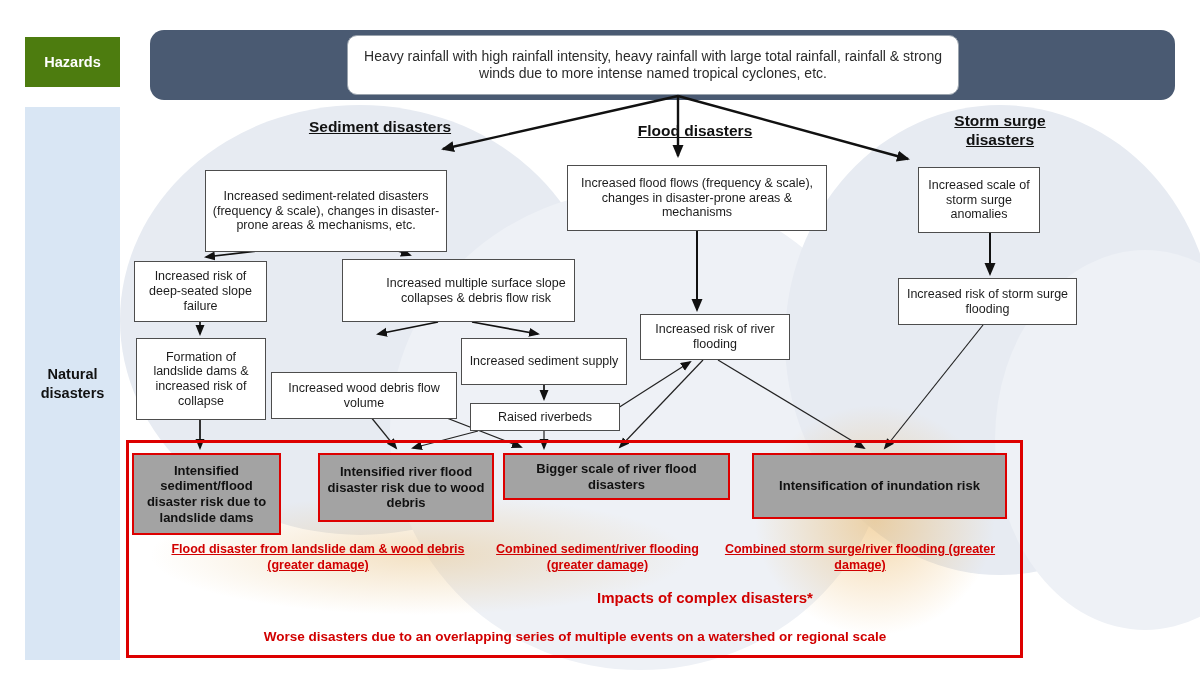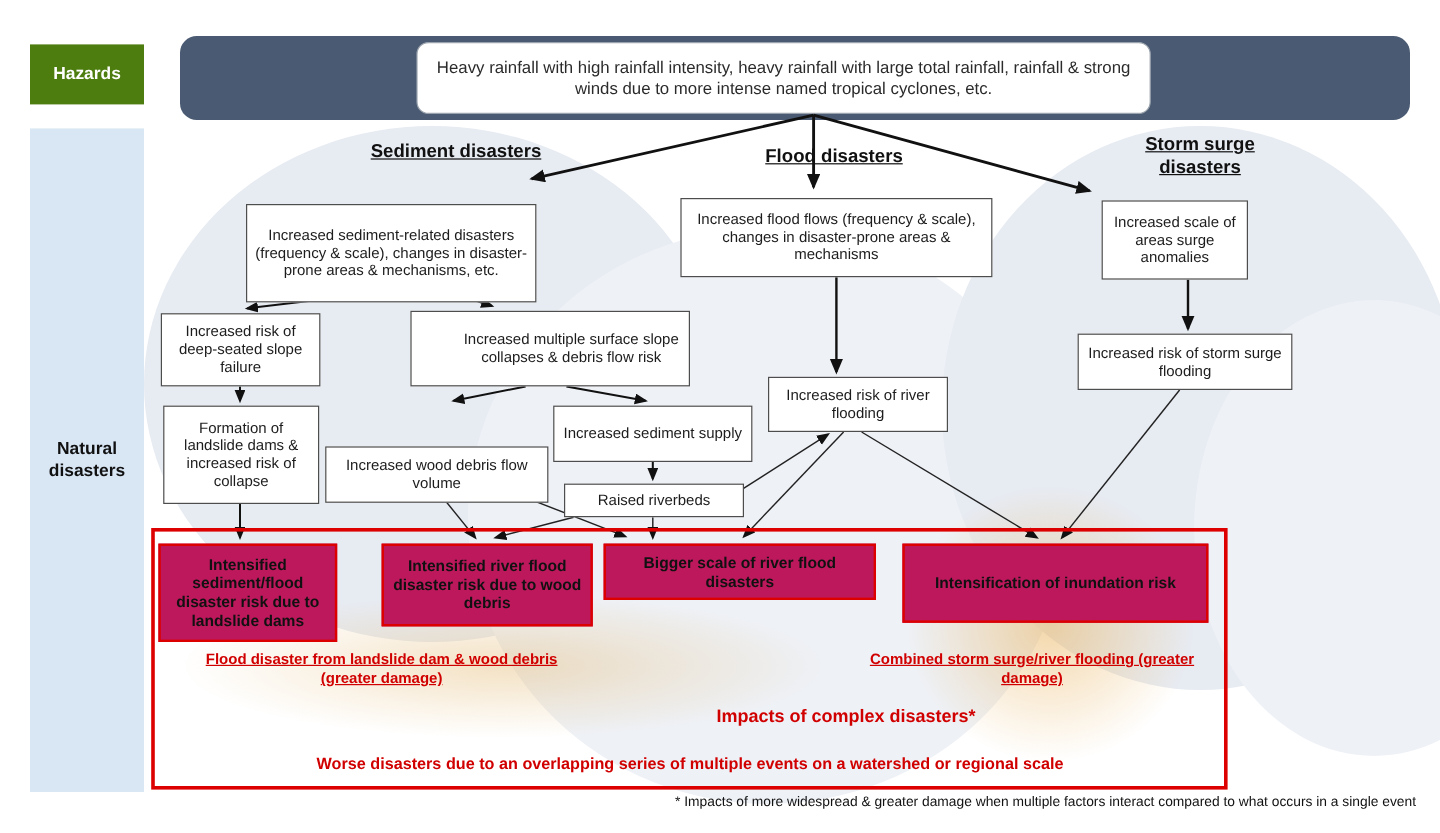--- a/index.html
+++ b/index.html
@@ -15,21 +15,21 @@
   .banner-inner{position:absolute;left:347px;top:35px;width:612px;height:60px;background:#fff;
           border:1px solid #9aa3ad;border-radius:10px;display:flex;align-items:center;justify-content:center;
           text-align:center;font-size:14px;color:#2b2b2b;line-height:1.25;padding:0 14px;box-sizing:border-box;}
   .col-header{position:absolute;font-weight:bold;font-size:15.5px;color:#111;text-align:center;
           text-decoration:underline;line-height:1.2;}
   .node{position:absolute;background:#fff;border:1.4px solid #4d4d4d;display:flex;align-items:center;
           justify-content:center;text-align:center;font-size:12.5px;line-height:1.18;color:#1c1c1c;
           padding:2px 5px;box-sizing:border-box;}
   .red-outer{position:absolute;left:126px;top:440px;width:897px;height:218px;border:3px solid #dd0000;
           box-sizing:border-box;background:transparent;}
-  .red-node{position:absolute;background:#be185d;border:2.5px solid #dd0000;display:flex;align-items:center;
+  .red-node{position:absolute;background:#a3a3a3;border:2.5px solid #dd0000;display:flex;align-items:center;
           justify-content:center;text-align:center;font-weight:bold;font-size:13px;line-height:1.2;
           color:#111;padding:2px 6px;box-sizing:border-box;}
   .red-text{position:absolute;color:#d10000;font-weight:bold;font-size:12.5px;line-height:1.3;
           text-align:center;text-decoration:underline;}
   .red-plain{position:absolute;color:#d10000;font-weight:bold;text-align:center;}
   .footnote{position:absolute;left:380px;top:663px;width:800px;text-align:right;font-size:11.5px;color:#111;}
 </style>
 </head>
 <body>
 
@@ -100,38 +100,38 @@
     <line x1="478" y1="431" x2="413" y2="448" stroke="#222" stroke-width="1.2" marker-end="url(#ahS)"></line>
     <line x1="544" y1="431" x2="544" y2="448" stroke="#222" stroke-width="1.2" marker-end="url(#ahS)"></line>
     <line x1="618" y1="408" x2="690" y2="362" stroke="#222" stroke-width="1.2" marker-end="url(#ahS)"></line>
     <line x1="703" y1="360" x2="620" y2="447" stroke="#222" stroke-width="1.2" marker-end="url(#ahS)"></line>
     <line x1="718" y1="360" x2="864" y2="448" stroke="#222" stroke-width="1.2" marker-end="url(#ahS)"></line>
     <line x1="983" y1="325" x2="885" y2="448" stroke="#222" stroke-width="1.2" marker-end="url(#ahS)"></line>
   </svg>
 
   <div class="node" style="left:205px;top:170px;width:242px;height:82px;">Increased sediment-related disasters (frequency &amp; scale), changes in disaster-prone areas &amp; mechanisms, etc.</div>
   <div class="node" style="left:567px;top:165px;width:260px;height:66px;">Increased flood flows (frequency &amp; scale), changes in disaster-prone areas &amp; mechanisms</div>
-  <div class="node" style="left:918px;top:167px;width:122px;height:66px;">Increased scale of areas surge anomalies</div>
+  <div class="node" style="left:918px;top:167px;width:122px;height:66px;">Increased scale of storm surge anomalies</div>
   <div class="node" style="left:134px;top:261px;width:133px;height:61px;">Increased risk of deep-seated slope failure</div>
   <div class="node" style="left:342px;top:259px;width:233px;height:63px;padding-left:40px;">Increased multiple surface slope collapses &amp; debris flow risk</div>
   <div class="node" style="left:136px;top:338px;width:130px;height:82px;">Formation of landslide dams &amp; increased risk of collapse</div>
   <div class="node" style="left:271px;top:338px;width:186px;height:47px;margin-top:34px;">Increased wood debris flow volume</div>
   <div class="node" style="left:461px;top:338px;width:166px;height:47px;">Increased sediment supply</div>
   <div class="node" style="left:470px;top:403px;width:150px;height:28px;">Raised riverbeds</div>
   <div class="node" style="left:640px;top:314px;width:150px;height:46px;">Increased risk of river flooding</div>
   <div class="node" style="left:898px;top:278px;width:179px;height:47px;">Increased risk of storm surge flooding</div>
 
   <div class="red-outer"></div>
 
   <div class="red-node" style="left:132px;top:453px;width:149px;height:82px;">Intensified sediment/flood disaster risk due to landslide dams</div>
   <div class="red-node" style="left:318px;top:453px;width:176px;height:69px;">Intensified river flood disaster risk due to wood debris</div>
   <div class="red-node" style="left:503px;top:453px;width:227px;height:47px;">Bigger scale of river flood disasters</div>
   <div class="red-node" style="left:752px;top:453px;width:255px;height:66px;">Intensification of inundation risk</div>
 
   <div class="red-text" style="left:150px;top:541px;width:336px;">Flood disaster from landslide dam &amp; wood debris (greater damage)</div>
+  <div class="red-text" style="left:490px;top:541px;width:215px;">Combined sediment/river flooding (greater damage)</div>
   <div class="red-text" style="left:715px;top:541px;width:290px;">Combined storm surge/river flooding (greater damage)</div>
 
   <div class="red-plain" style="left:505px;top:589px;width:400px;font-size:15px;">Impacts of complex disasters*</div>
   <div class="red-plain" style="left:140px;top:629px;width:870px;font-size:13.5px;">Worse disasters due to an overlapping series of multiple events on a watershed or regional scale</div>
 
-  <div class="footnote">* Impacts of more widespread &amp; greater damage when multiple factors interact compared to what occurs in a single event</div>
 
 </div>
 
 </body></html>

